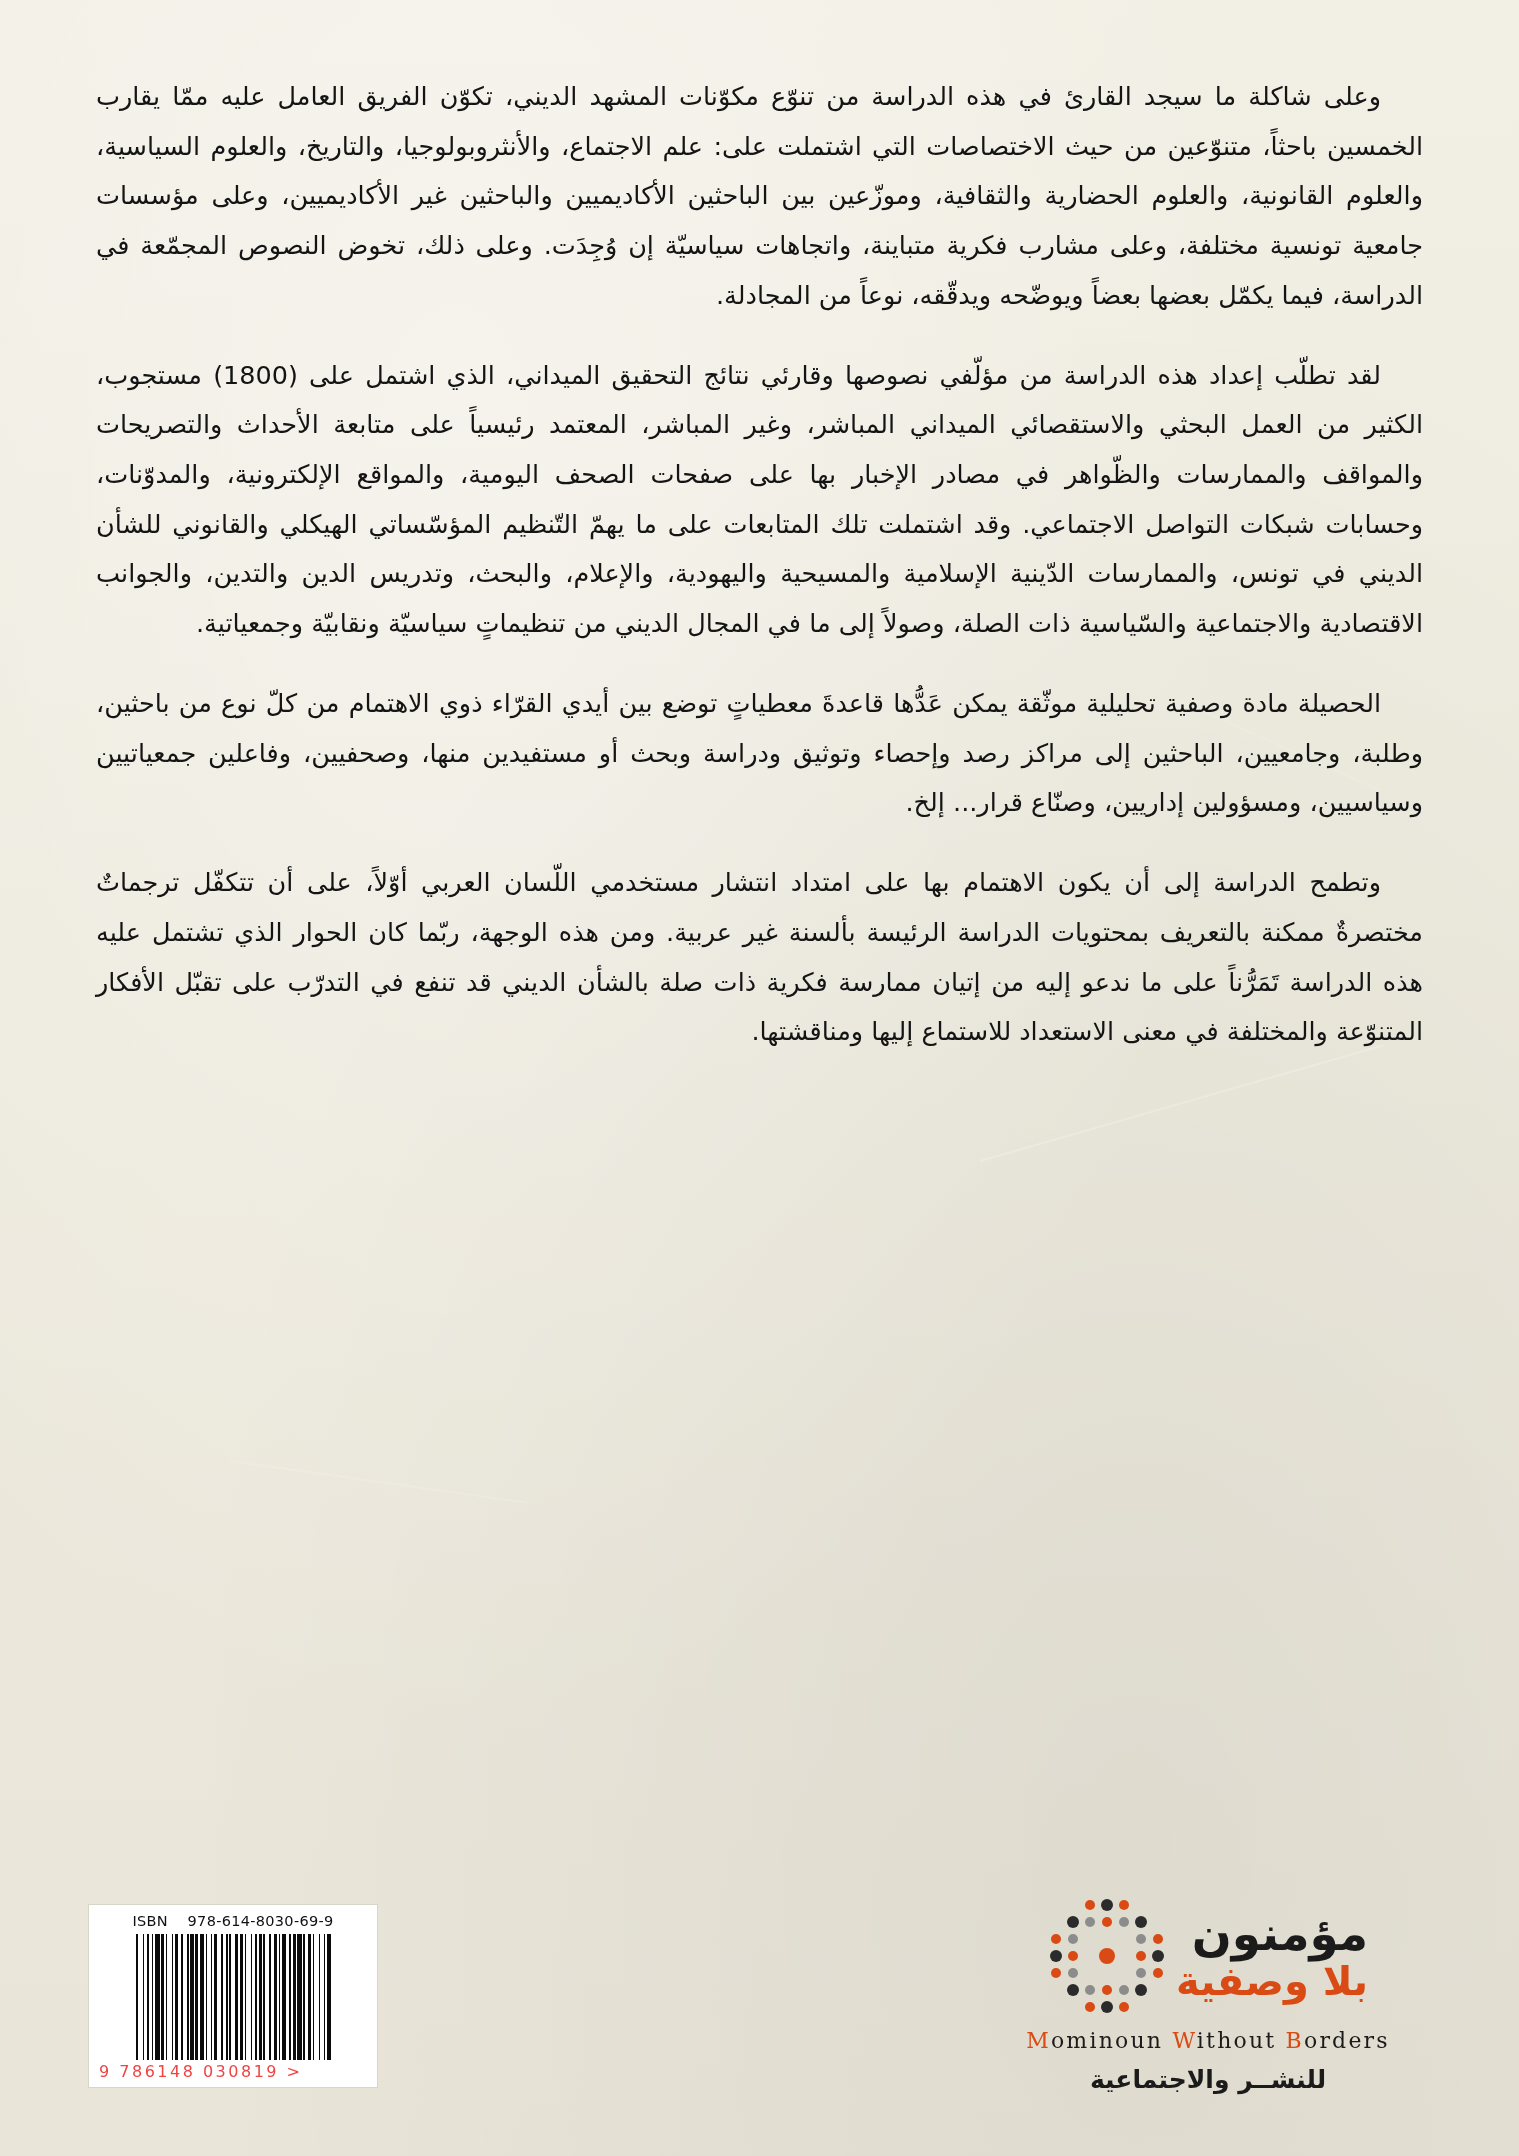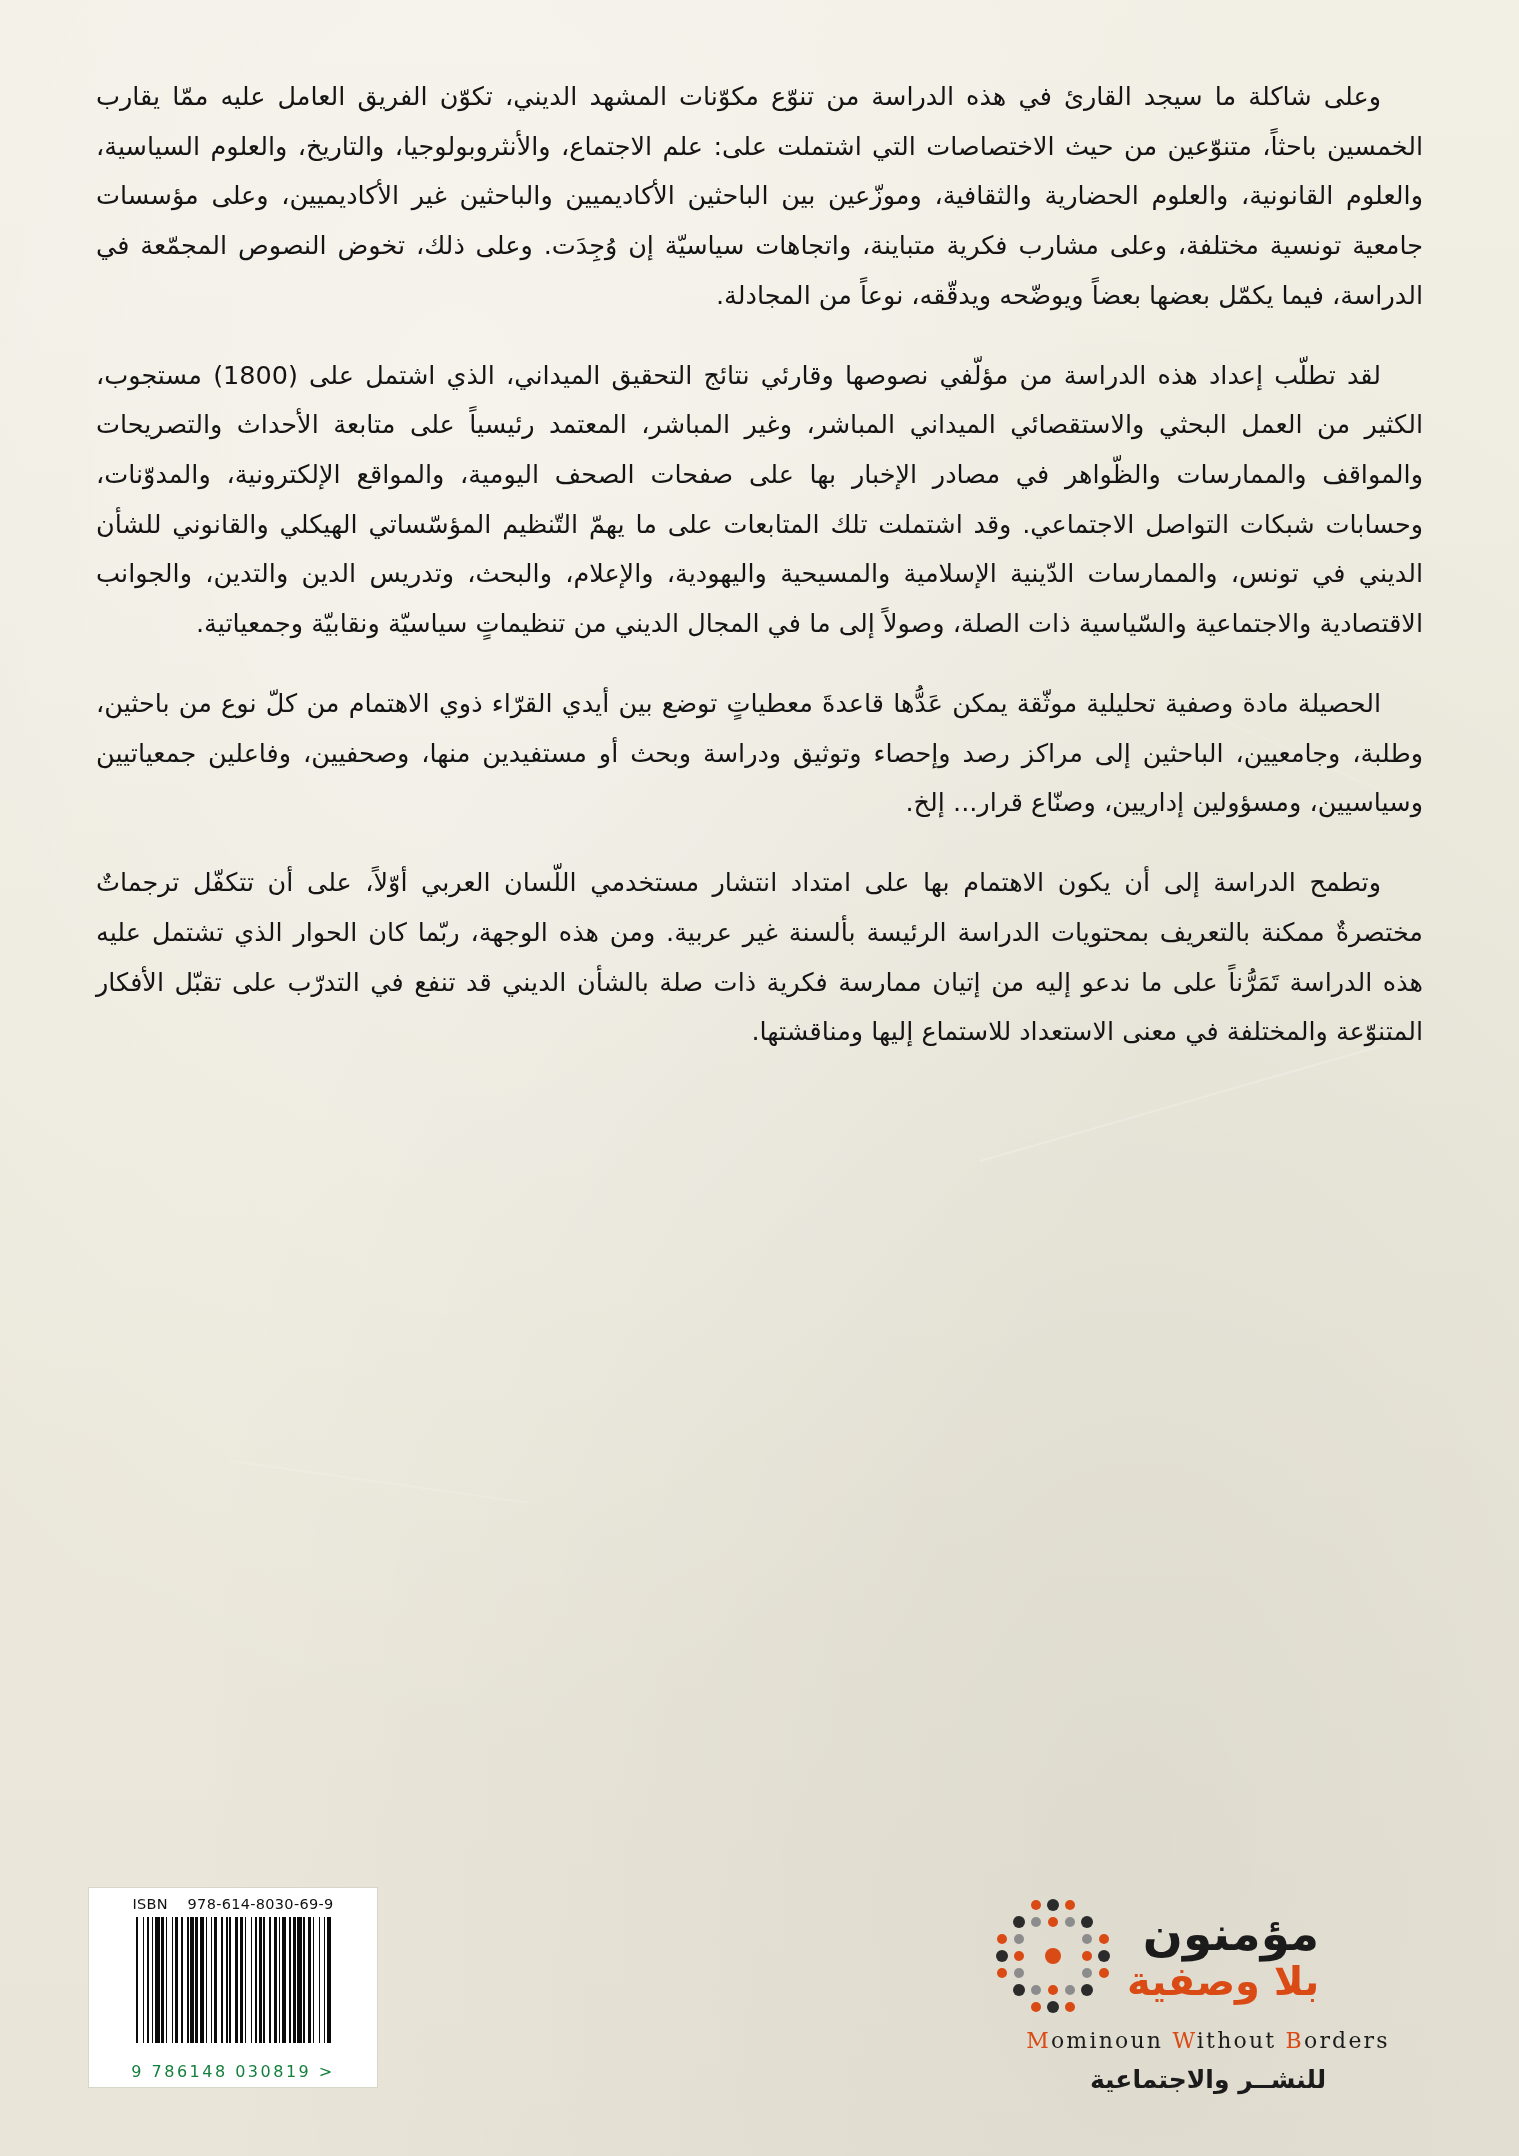--- a/index.html
+++ b/index.html
@@ -90,43 +90,43 @@
   .bars i {
     display: block;
     background: #0b0b0b;
     height: 100%;
   }
   .barcode-digits {
     direction: ltr;
     font-family: "DejaVu Sans", sans-serif;
     font-size: 16px;
     letter-spacing: 2.5px;
-    color: #15803d;
-    text-align: center;
-    margin-top: 19px;
+    color: #ef4444;
+    text-align: left;
+    margin-top: 2px;
     white-space: nowrap;
   }
 
   
   .publisher {
     position: absolute;
     left: 0;
     right: 96px;
     bottom: 62px;
     width: 430px;
     margin-left: auto;
     text-align: left;
     direction: rtl;
   }
   .pub-top {
     display: flex;
     flex-direction: row-reverse;
     align-items: center;
-    justify-content: flex-start;
-    gap: 14px;
+    justify-content: center;
+    gap: 8px;
   }
   .pub-mark {
     position: relative;
     width: 120px;
     height: 118px;
     flex: 0 0 auto;
   }
   .pub-mark i {
     position: absolute;
     border-radius: 50%;

